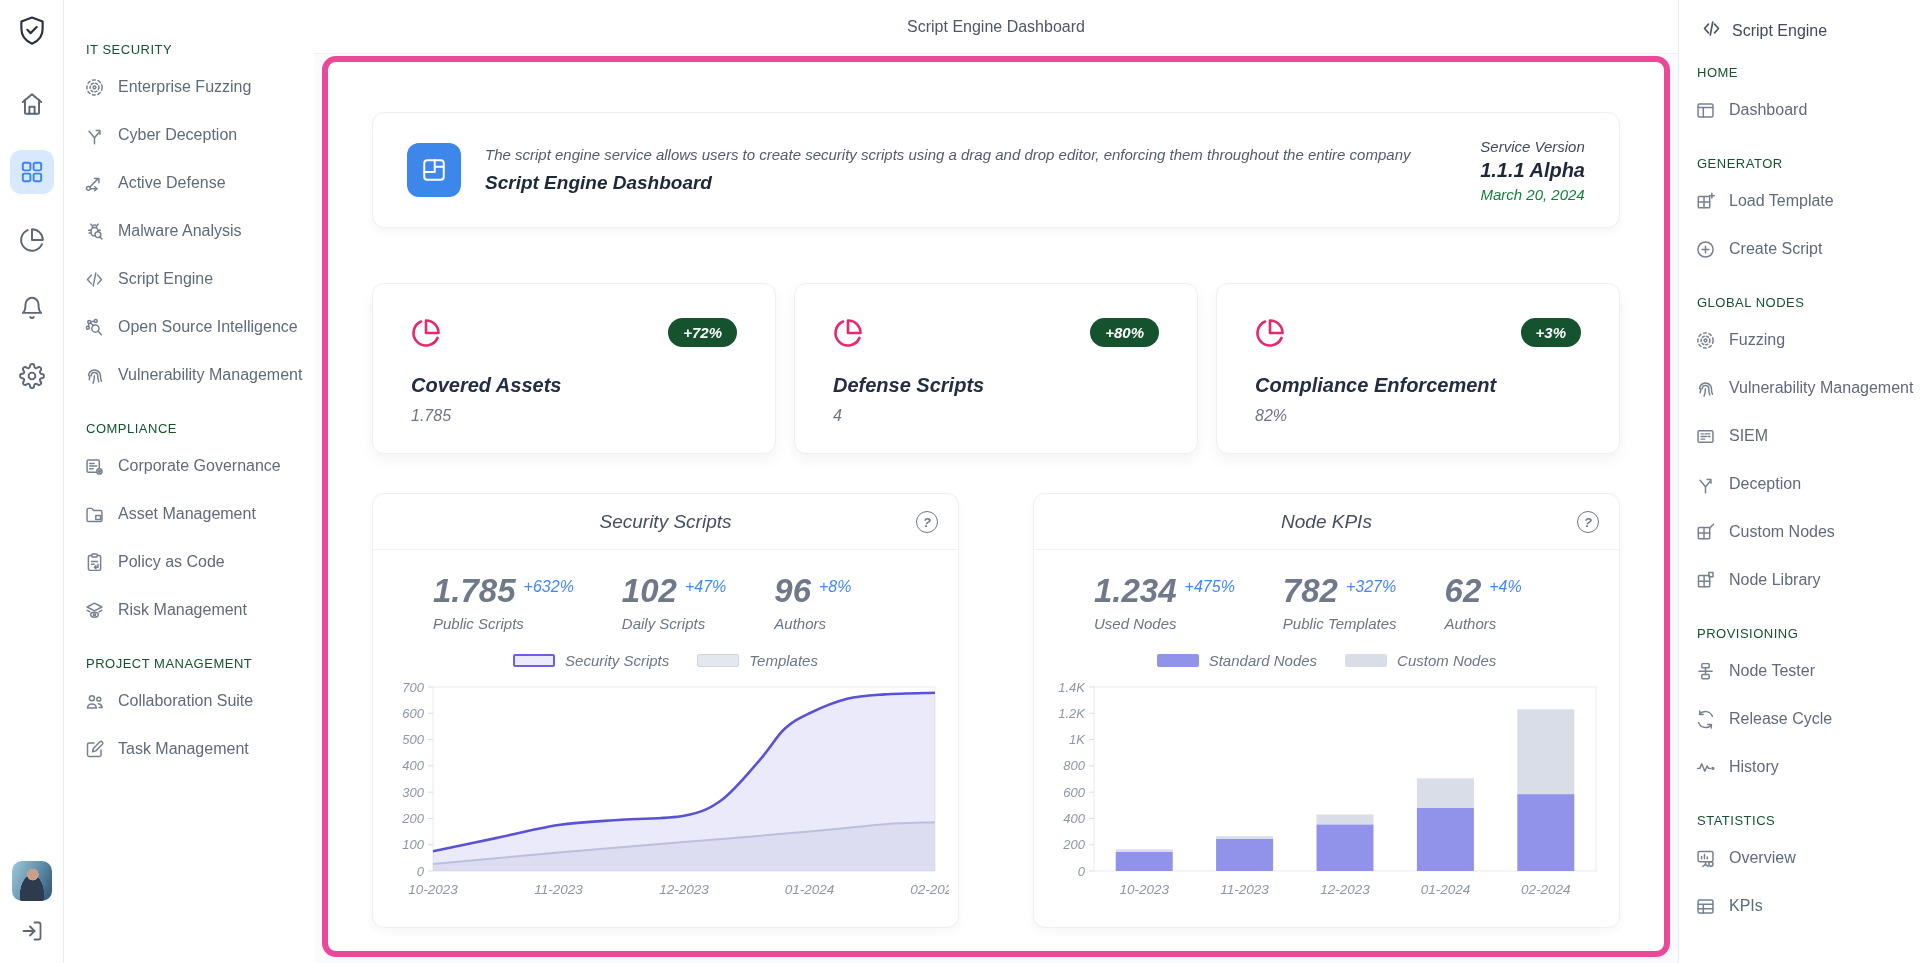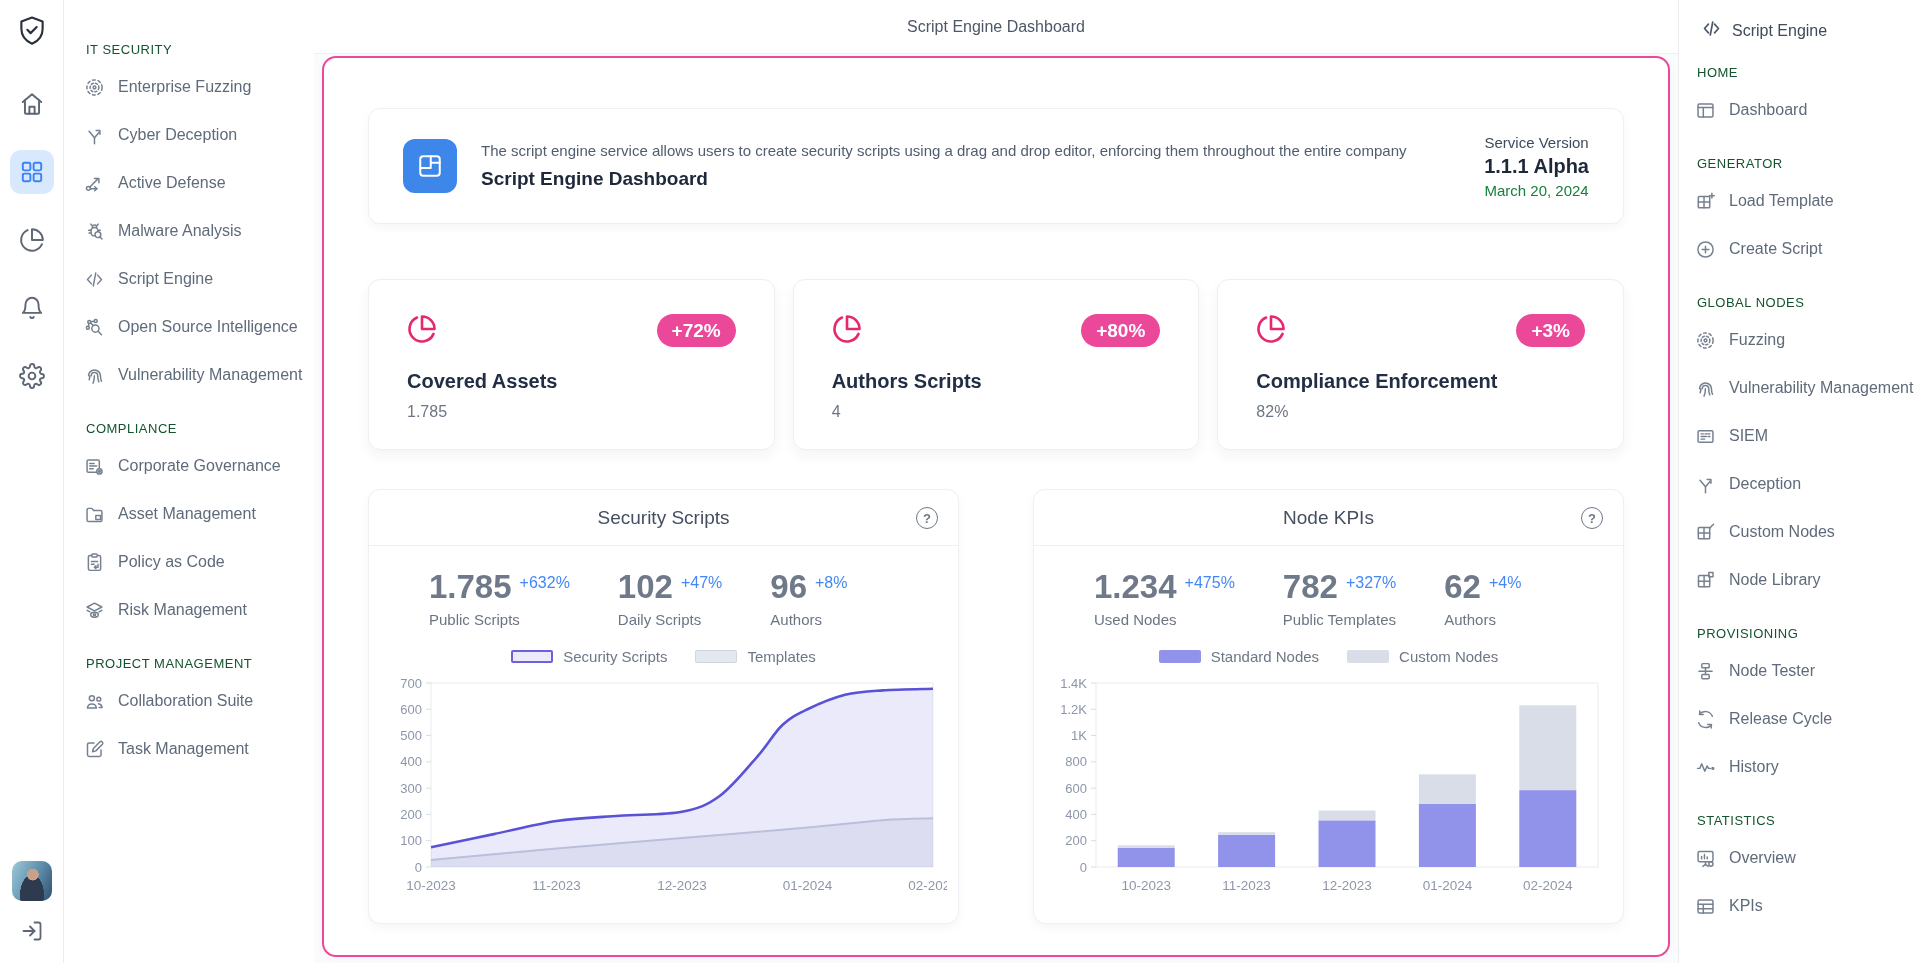--- a/index.html
+++ b/index.html
@@ -26,38 +26,38 @@
   .rsb-title { display:flex; align-items:center; gap:10px; color:#3f4a5a; font-size:16px; padding-left:6px; margin-bottom:10px; }
   .sec-label { font-size:13px; color:#14532d; letter-spacing:.5px; margin:22px 0 6px 2px; }
   .nav-item { display:flex; align-items:center; gap:13px; height:48px; color:#5f6b7a; font-size:16px; cursor:pointer; white-space:nowrap; }
   .nav-item .ic { color:#76818f; display:flex; flex-shrink:0; }
 
   
   .main { flex:1; display:flex; flex-direction:column; min-width:0; }
   .topbar { height:54px; border-bottom:1px solid #eef0f2; display:flex; align-items:center; justify-content:center; background:#fff; flex-shrink:0; }
   .topbar-title { font-size:16px; color:#4c5768; }
   .content { flex:1; background:#fafbfc; padding:2px 8px 6px; min-height:0; }
-  .board { background:#fff; border:2px solid #ec4899; border-radius:14px; height:100%; box-shadow:0 2px 8px rgba(20,30,50,.03); padding:50px 44px 0; }
+  .board { background:#fff; border:6px solid #ec4899; border-radius:14px; height:100%; box-shadow:0 2px 8px rgba(20,30,50,.03); padding:50px 44px 0;font-style:italic; }
 
   
   .hero { display:flex; align-items:center; border:1px solid #edeff2; border-radius:12px; box-shadow:0 4px 10px rgba(20,30,50,.04); padding:26px 34px; height:116px; background:#fff; }
   .hero-ic { width:54px; height:54px; border-radius:12px; background:#3d86ea; display:flex; align-items:center; justify-content:center; color:#fff; flex-shrink:0; margin-right:24px; }
   .hero-desc { font-size:15px; color:#515d6e; margin-bottom:9px; }
   .hero-title { font-size:19px; font-weight:bold; color:#1d2839; }
   .hero-right { margin-left:auto; text-align:center; }
   .ver-label { font-size:15px; color:#3e4b5e; margin-bottom:4px; }
   .ver-value { font-size:20px; font-weight:bold; color:#1d2839; margin-bottom:4px; }
   .ver-date { font-size:15px; color:#15803d; }
 
   
   .stat-row { display:grid; grid-template-columns:repeat(3,1fr); gap:18px; margin-top:55px; }
   .stat-card { border:1px solid #edeff2; border-radius:12px; box-shadow:0 6px 14px rgba(20,30,50,.05); padding:34px 38px 0; height:171px; background:#fff; }
   .stat-top { display:flex; align-items:flex-start; justify-content:space-between; }
   .stat-pie { color:#e6286f; }
-  .pill { background:#ec4899; color:#fff; font-size:19px; font-weight:bold; border-radius:999px; padding:7px 15px; line-height:1; }
+  .pill { background:#14532d; color:#fff; font-size:15px; font-weight:bold; border-radius:999px; padding:7px 15px; line-height:1; }
   .stat-title { font-size:20px; font-weight:bold; color:#222e44; margin-top:22px; }
   .stat-value { font-size:16px; color:#6d7685; margin-top:10px; }
 
   
   .charts-row { display:grid; grid-template-columns:1fr 1fr; gap:74px; margin-top:39px; }
   .chart-card { border:1px solid #edeff2; border-radius:12px; box-shadow:0 4px 10px rgba(20,30,50,.04); background:#fff; height:435px; overflow:hidden; }
   .chart-head { position:relative; height:56px; display:flex; align-items:center; justify-content:center; border-bottom:1px solid #eef0f3; }
   .chart-title { font-size:19px; color:#454f60; }
   .help { position:absolute; right:20px; top:17px; width:22px; height:22px; border:1.6px solid #6e7887; border-radius:50%; color:#6e7887; font-size:13px; font-weight:bold; display:flex; align-items:center; justify-content:center; cursor:pointer; }
   .chart-stats { display:flex; gap:48px; padding:24px 0 0 60px; }
@@ -311,21 +311,21 @@
             <div class="stat-value">1.785</div>
           </div>
           <div class="stat-card">
             <div class="stat-top">
               <span class="stat-pie"><svg width="30" height="30" viewBox="0 0 24 24" fill="none" stroke="currentColor" stroke-width="2.1" stroke-linecap="round" stroke-linejoin="round">
                   <path d="M21.2 15.9A10 10 0 1 1 8 2.8"></path>
                   <path d="M22 12A10 10 0 0 0 12 2v10z"></path>
                 </svg></span>
               <span class="pill">+80%</span>
             </div>
-            <div class="stat-title">Authors Scripts</div>
+            <div class="stat-title">Defense Scripts</div>
             <div class="stat-value">4</div>
           </div>
           <div class="stat-card">
             <div class="stat-top">
               <span class="stat-pie"><svg width="30" height="30" viewBox="0 0 24 24" fill="none" stroke="currentColor" stroke-width="2.1" stroke-linecap="round" stroke-linejoin="round">
                   <path d="M21.2 15.9A10 10 0 1 1 8 2.8"></path>
                   <path d="M22 12A10 10 0 0 0 12 2v10z"></path>
                 </svg></span>
               <span class="pill">+3%</span>
             </div>

